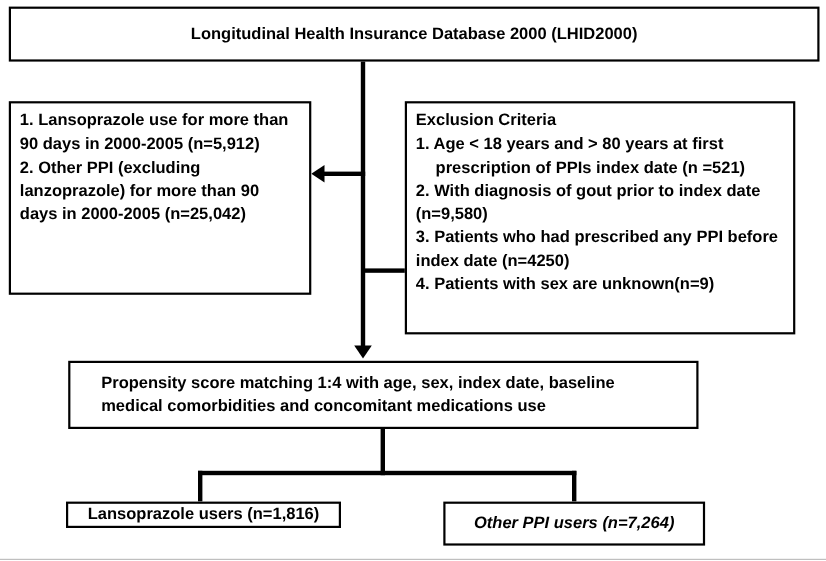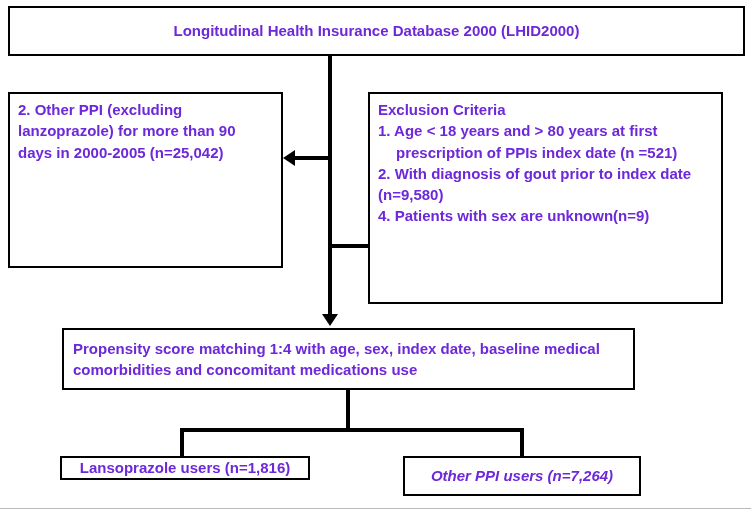--- a/index.html
+++ b/index.html
@@ -2,21 +2,21 @@
 <html><head>
 <meta charset="utf-8">
 <style>
   html,body{margin:0;padding:0;background:#ffffff;}
   .canvas{
     position:relative;
     width:751px;height:510px;
     background:#ffffff;
     font-family:"Liberation Sans", sans-serif;
     font-weight:bold;
-    color:#6d28d9;
+    color:#000000;
     overflow:hidden;
   }
   .box{
     position:absolute;
     border:2px solid #000000;
     background:#ffffff;
     box-sizing:border-box;
     font-size:15px;
     line-height:1.42;
   }
@@ -42,31 +42,33 @@
   <div class="vline" style="left:328px;top:56px;width:4px;height:260px;"></div>
   <div class="arrow arrow-down" style="left:322px;top:314px;"></div>
 
   <div class="hline" style="left:294px;top:156px;width:38px;height:4px;"></div>
   <div class="arrow arrow-left" style="left:283px;top:150px;"></div>
 
   <div class="hline" style="left:330px;top:244px;width:47px;height:4px;"></div>
   <div class="arrow arrow-right" style="left:376px;top:238px;"></div>
 
   <div class="box" style="left:8px;top:92px;width:275px;height:176px;padding:5px 8px;">
+    <p>1. Lansoprazole use for more than  90 days in 2000-2005 (n=5,912)</p>
     <p>2. Other PPI (excluding lanzoprazole) for more than 90 days in 2000-2005 (n=25,042)</p>
   </div>
 
   <div class="box" style="left:368px;top:92px;width:355px;height:212px;padding:5px 8px;">
     <p>Exclusion Criteria</p>
     <p class="hang">1. Age &lt; 18 years and &gt; 80 years at first prescription of PPIs index date (n =521)</p>
     <p>2. With diagnosis of gout prior to index date (n=9,580)</p>
+    <p>3. Patients who had prescribed any PPI before index date (n=4250)</p>
     <p>4. Patients with sex are unknown(n=9)</p>
   </div>
 
-  <div class="box" style="left:62px;top:328px;width:573px;height:62px;padding:8px 9px;">
+  <div class="box" style="left:62px;top:328px;width:573px;height:62px;padding:8px 28px;">
     <p>Propensity score matching 1:4 with  age, sex, index date,  baseline medical comorbidities and concomitant medications use</p>
   </div>
 
   <div class="vline" style="left:346px;top:390px;width:4px;height:42px;"></div>
   <div class="hline" style="left:180px;top:428px;width:344px;height:4px;"></div>
   <div class="vline" style="left:180px;top:428px;width:4px;height:28px;"></div>
   <div class="vline" style="left:520px;top:428px;width:4px;height:28px;"></div>
 
   <div class="box center-text" style="left:60px;top:456px;width:250px;height:24px;">
     <p>Lansoprazole users (n=1,816)</p>

